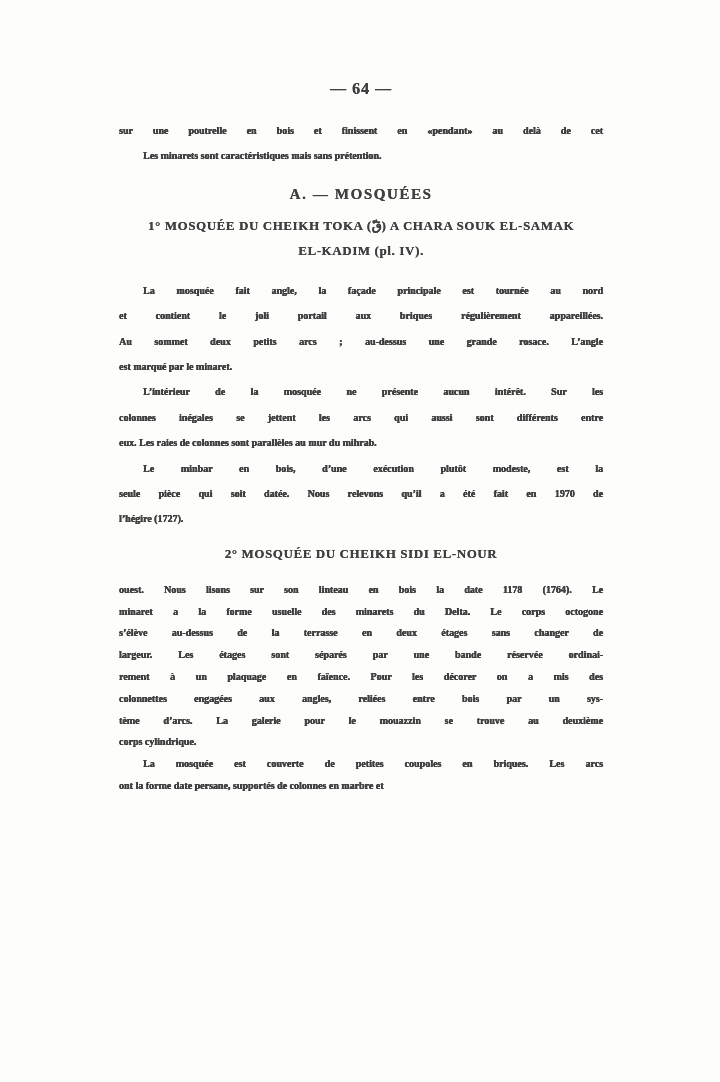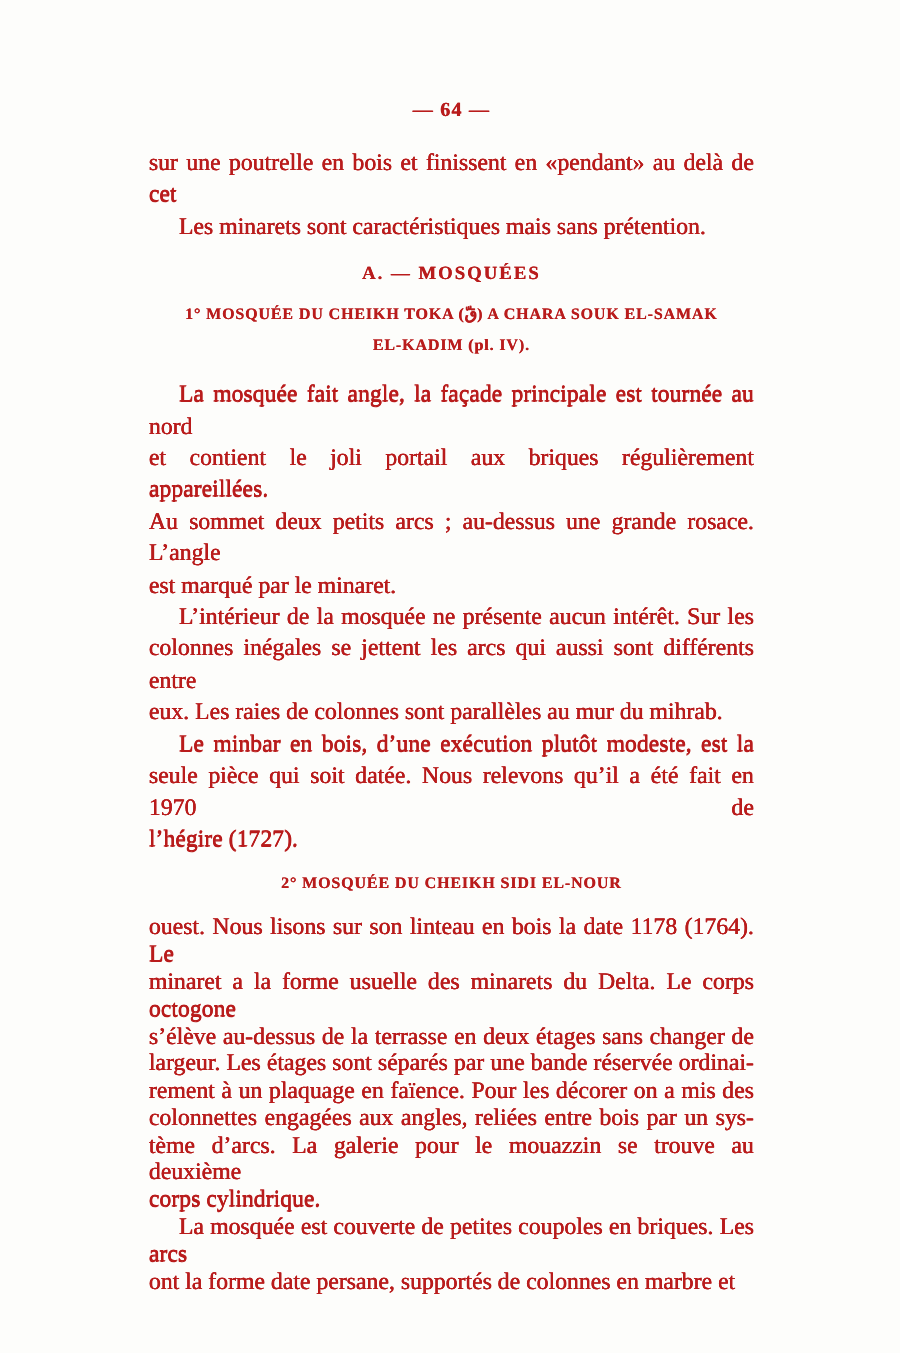--- a/index.html
+++ b/index.html
@@ -5,44 +5,45 @@
   html, body {
     margin: 0;
     padding: 0;
     background: #fdfdfb;
   }
   .page {
     position: relative;
     width: 720px;
     height: 1082px;
     background: #fdfdfb;
-    color: #b91c1c;
+    color: #404040;
     font-family: "Liberation Serif", "DejaVu Serif", serif;
     overflow: hidden;
   }
   .page-inner {
     position: absolute;
     left: 119px;
     top: 0;
     width: 484px;
     padding-top: 78px;
   }
   .page-number {
     text-align: center;
     font-size: 16px;
     font-weight: bold;
     line-height: 22px;
     letter-spacing: 1px;
     text-shadow: 0.3px 0 0 currentColor;
   }
   .block { position: relative; }
   .para {
-    font-size: 19px;
+    font-size: 10px;
     line-height: 25.4px;
     text-shadow: 0.35px 0 0 currentColor, 0 0.2px 0 currentColor;
+    font-weight: bold;
   }
   .para.tight { line-height: 21.8px; }
   .para .line {
     text-align: justify;
     text-align-last: justify;
     white-space: normal;
   }
   .para .line.last { text-align-last: left; }
   .line.indent { text-indent: 24px; }
   .heading .line { text-align: center; }

